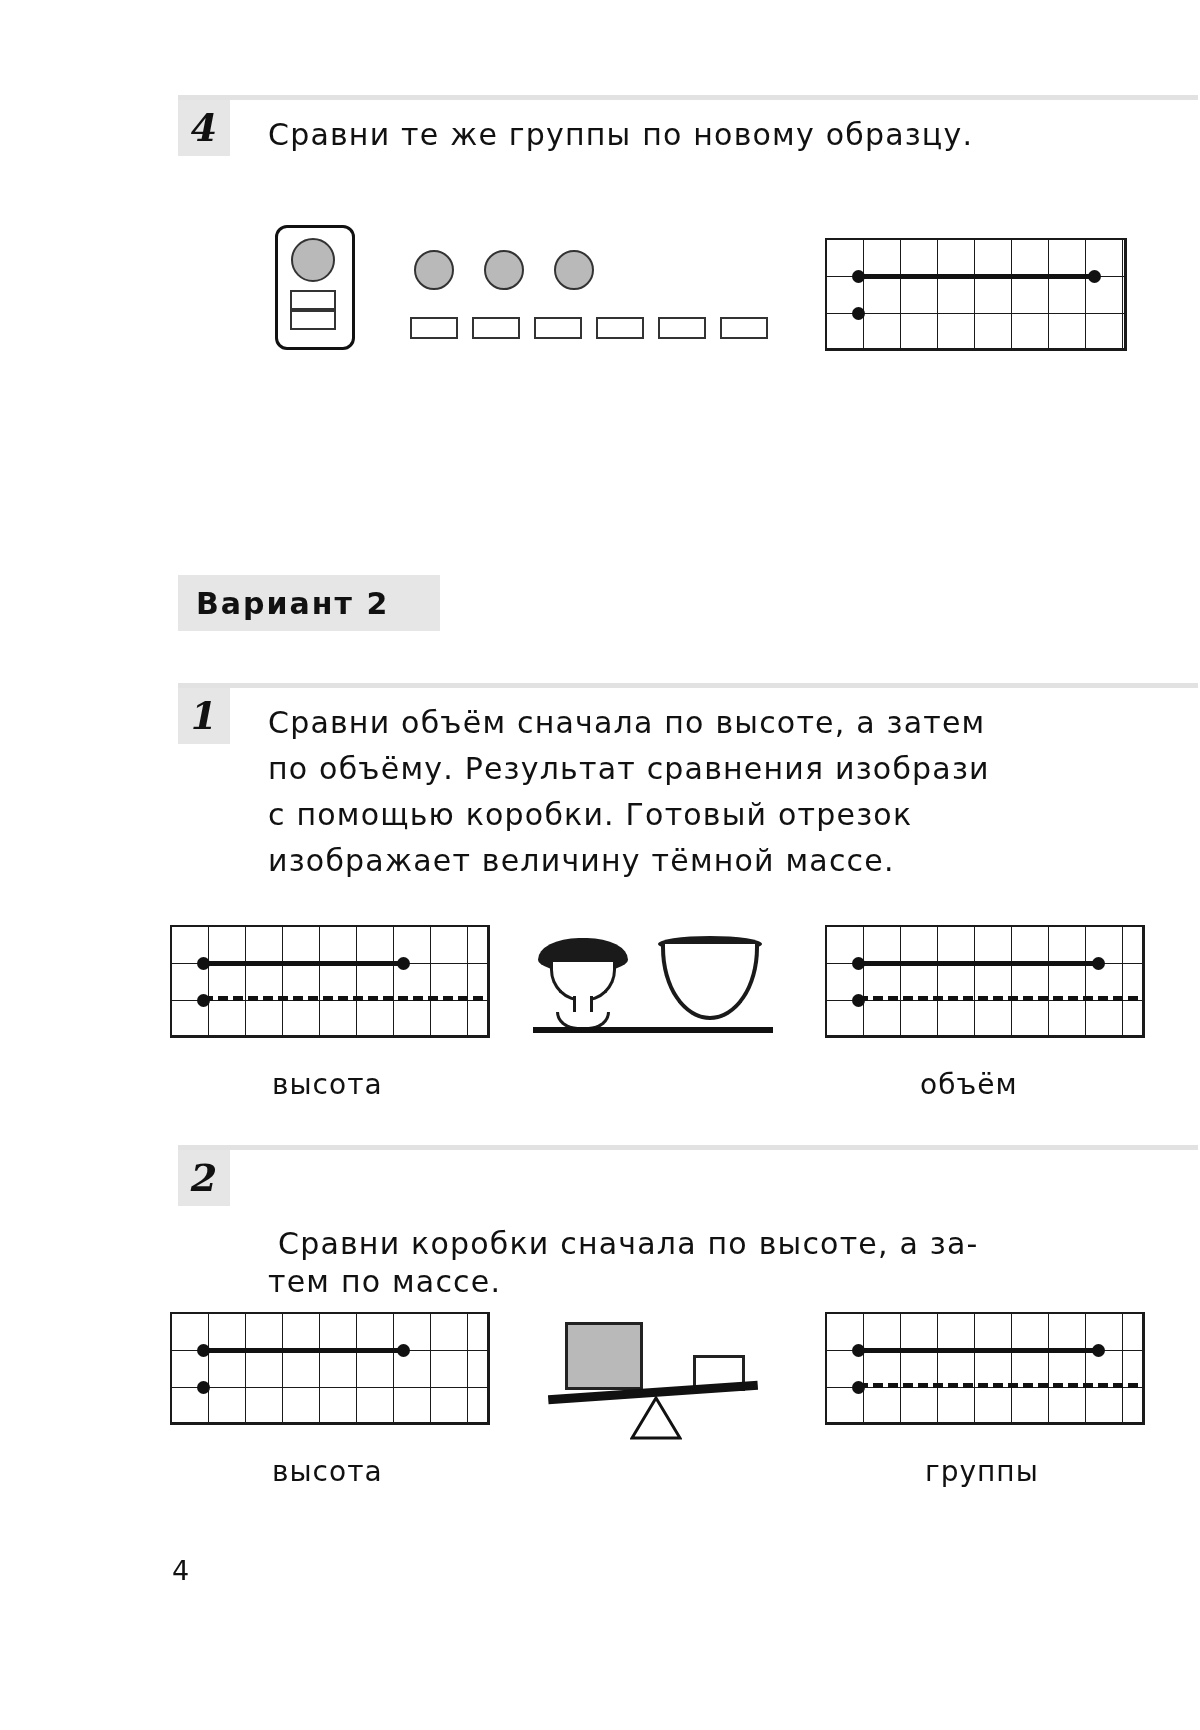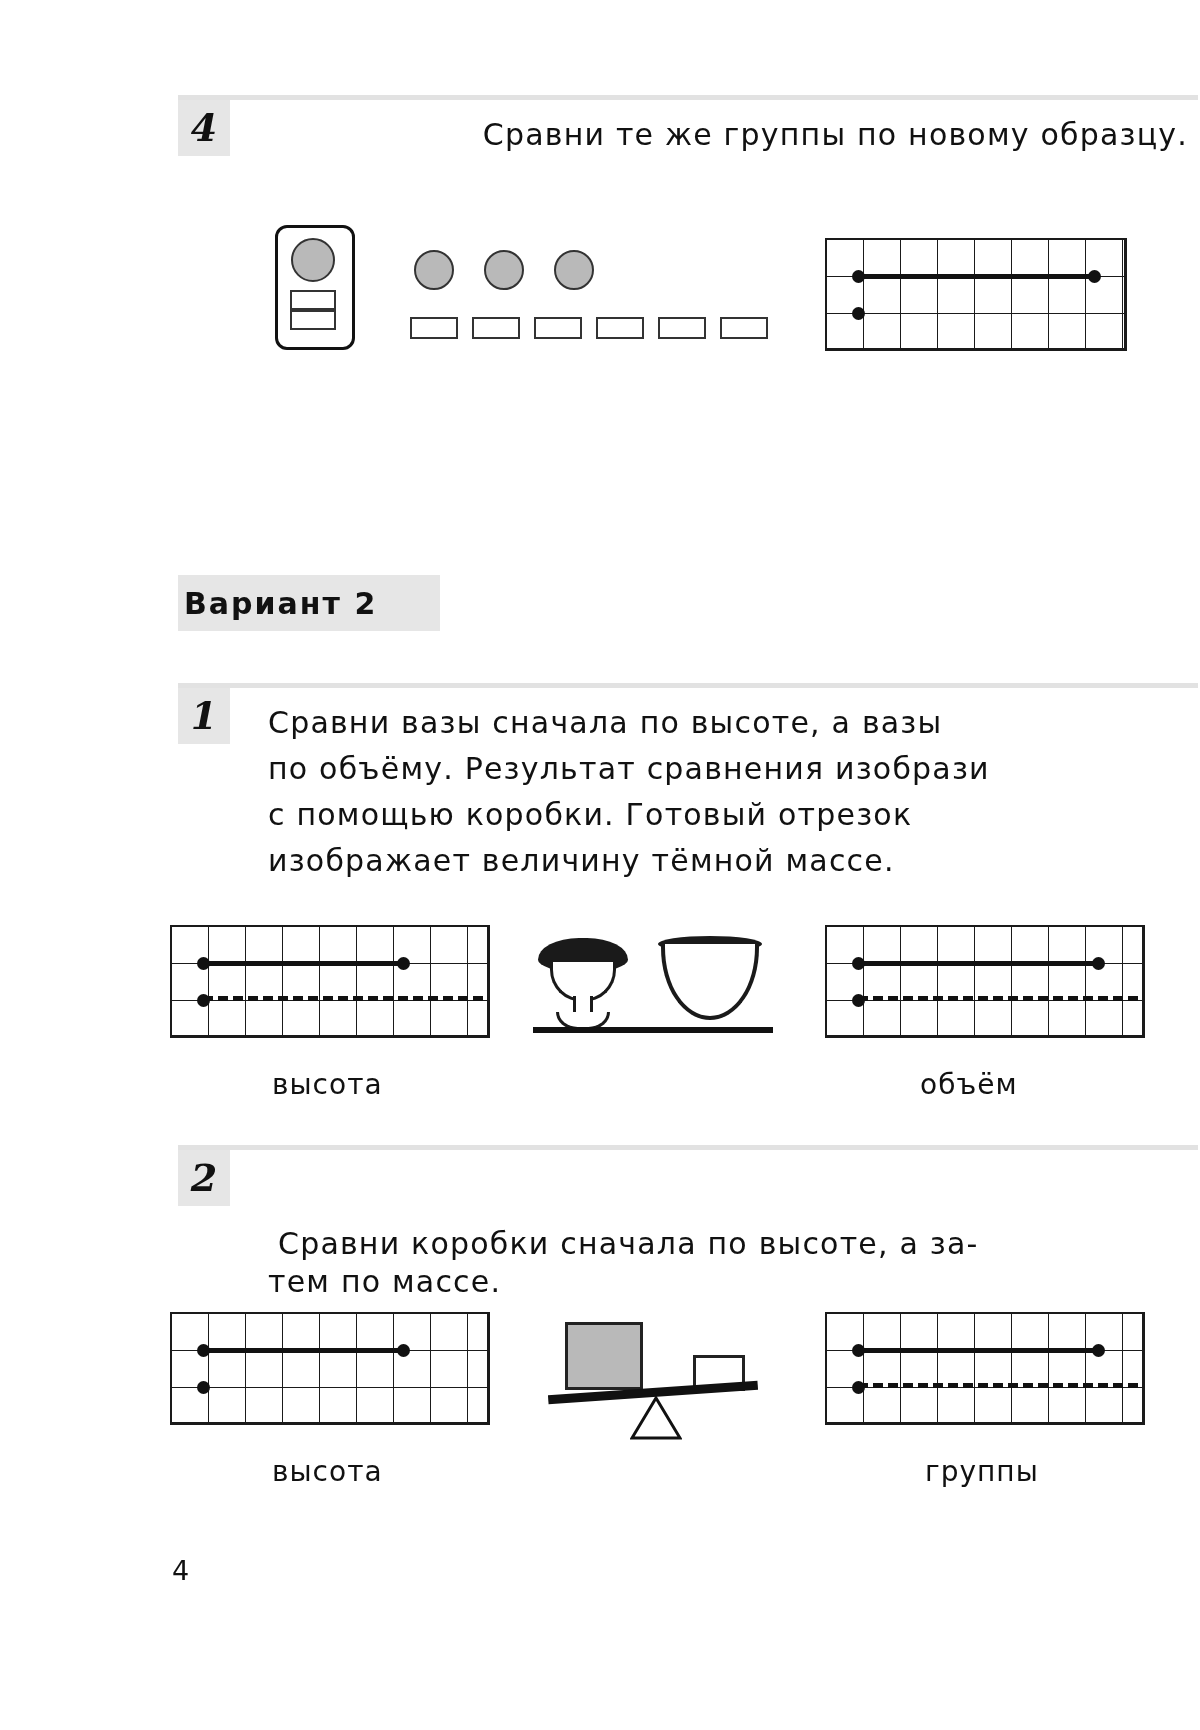--- a/index.html
+++ b/index.html
@@ -64,21 +64,21 @@
   }
   .variant-box {
     position: absolute;
     background: #e6e6e6;
     font-size: 30px;
     font-weight: bold;
     letter-spacing: 2px;
     color: #111;
     display: flex;
     align-items: center;
-    padding-left: 6px;
+    padding-left: 18px;
     box-sizing: border-box;
     text-align: right;
   }
 
   .caption {
     position: absolute;
     font-size: 28px;
     letter-spacing: 1px;
     color: #111;
   }
@@ -218,21 +218,21 @@
     box-sizing: border-box;
   }
 </style>
 </head>
 <body>
 
 <div class="page">
 
   <div class="rule" style="left:178px; top:95px; width:1020px;"></div>
   <div class="tasknum" style="left:178px; top:100px;">4</div>
-  <div class="tasktext nowrapline" style="left:268px; top:112px; width:920px;text-align:right;">Сравни те же группы по новому образцу.</div>
+  <div class="tasktext nowrapline" style="left:268px; top:112px; width:920px;">Сравни те же группы по новому образцу.</div>
 
   <div class="sample-card" style="left:275px; top:225px; width:80px; height:125px;">
     <div class="circle" style="left:13px; top:10px; width:44px; height:44px;"></div>
     <div class="rect" style="left:12px; top:62px; width:46px; height:20px;"></div>
     <div class="rect" style="left:12px; top:82px; width:46px; height:20px;"></div>
   </div>
 
   <div class="circle" style="left:414px; top:250px; width:40px; height:40px;"></div>
   <div class="circle" style="left:484px; top:250px; width:40px; height:40px;"></div>
   <div class="circle" style="left:554px; top:250px; width:40px; height:40px;"></div>
@@ -250,21 +250,21 @@
     <div class="dot" style="left:261px; top:30px;"></div>
     <div class="dot" style="left:25px; top:67px;"></div>
   </div>
 
 
   <div class="variant-box" style="left:178px; top:575px; width:262px; height:56px;">Вариант   2</div>
 
   <div class="rule" style="left:178px; top:683px; width:1020px;"></div>
   <div class="tasknum" style="left:178px; top:688px;">1</div>
 
-  <div class="tasktext nowrapline" style="left:268px; top:700px;">Сравни вазы сначала по высоте, а вазы</div>
+  <div class="tasktext nowrapline" style="left:268px; top:700px;">Сравни объём сначала по высоте, а затем</div>
   <div class="tasktext nowrapline" style="left:268px; top:746px;">по объёму. Результат сравнения изобрази</div>
   <div class="tasktext nowrapline" style="left:268px; top:792px;">с помощью коробки. Готовый отрезок</div>
   <div class="tasktext nowrapline" style="left:268px; top:838px;">изображает величину тёмной массе.</div>
 
   <div class="grid" style="left:170px; top:925px; width:320px; height:113px;">
     <div class="seg" style="left:31px; top:34px; width:200px;"></div>
     <div class="dot" style="left:25px; top:30px;"></div>
     <div class="dot" style="left:225px; top:30px;"></div>
     <div class="segdash" style="left:31px; top:69px; width:280px;"></div>
     <div class="dot" style="left:25px; top:67px;"></div>

